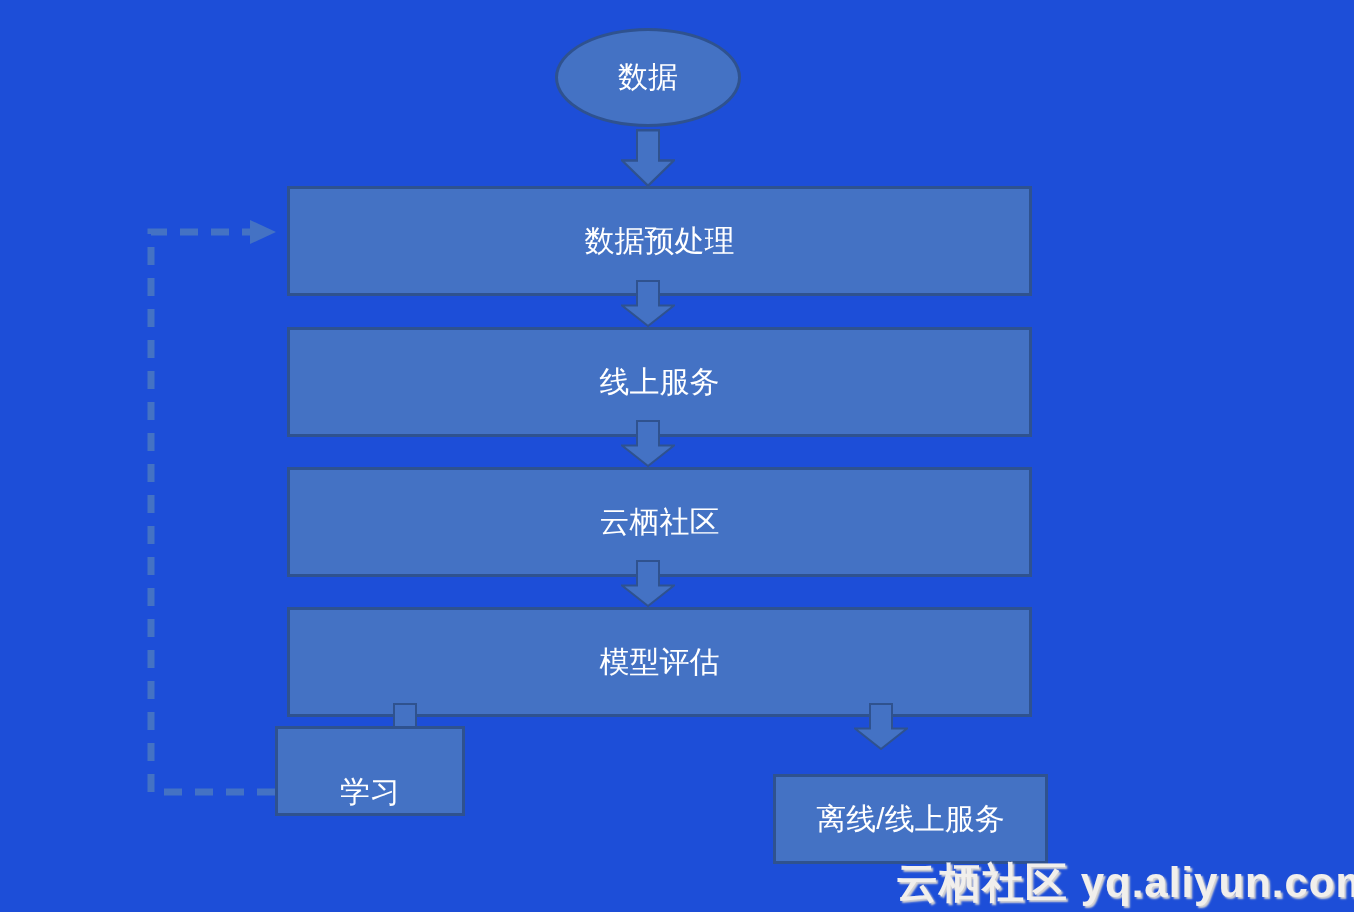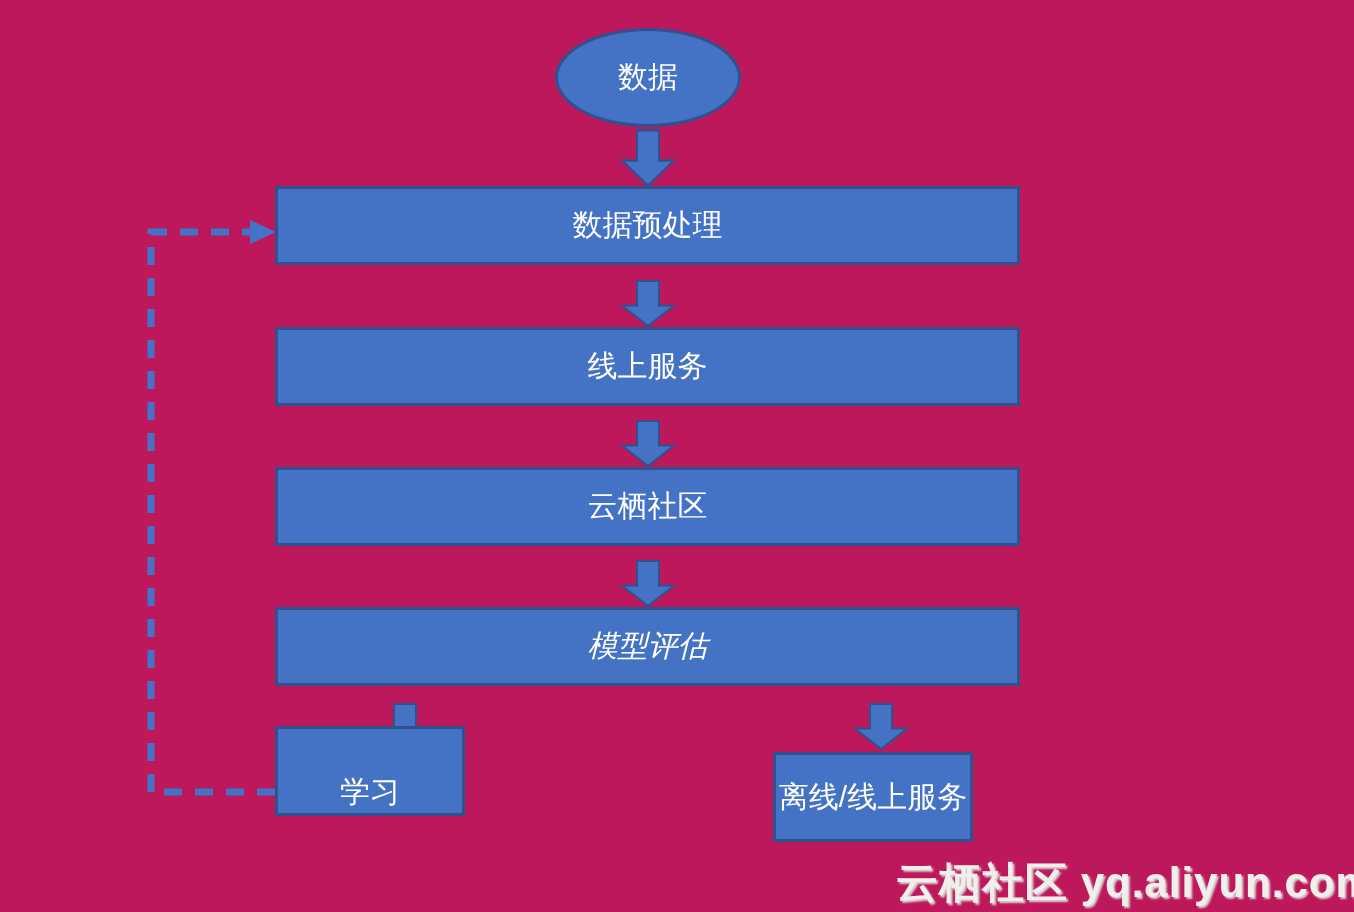--- a/index.html
+++ b/index.html
@@ -1,46 +1,46 @@
 <!DOCTYPE html>
 <html><head>
 <meta charset="utf-8">
 <style>
   html, body { margin: 0; padding: 0; background: #ffffff; }
   .canvas {
     position: relative;
     width: 1354px;
     height: 912px;
-    background: #be185d;
+    background: #1d4ed8;
     overflow: hidden;
     font-family: "Liberation Sans", "DejaVu Sans", sans-serif;
   }
   .node {
     position: absolute;
     background: #4472C4;
     border: 3px solid #2F528F;
     color: #ffffff;
     display: flex;
     align-items: center;
     justify-content: center;
     font-size: 30px;
     box-sizing: border-box;
     text-align: center;
   }
   .ellipse {
     left: 555px; top: 28px; width: 186px; height: 99px;
     border-radius: 50%;
   }
-  .step { left: 275px; width: 745px; height: 79px; }
+  .step { left: 287px; width: 745px; height: 110px; }
   .step-0 { top: 186px; }
   .step-1 { top: 327px; }
   .step-2 { top: 467px; }
-  .step-3 { top: 607px; font-style: italic; }
+  .step-3 { top: 607px; }
   .out-left  { left: 275px; top: 726px; width: 190px; height: 90px; align-items: flex-end; }
-  .out-right { left: 773px; top: 752px; width: 200px; height: 90px; }
+  .out-right { left: 773px; top: 774px; width: 275px; height: 90px; }
 
   .down-arrow { position: absolute; width: 54px; display: block; }
   .arrow-a1 { left: 621px; top: 129px; height: 58px; }
   .arrow-a2 { left: 621px; top: 280px; height: 47px; }
   .arrow-a3 { left: 621px; top: 420px; height: 47px; }
   .arrow-a4 { left: 621px; top: 560px; height: 47px; }
   .arrow-a5 { left: 378px; top: 703px; height: 47px; }
   .arrow-a6 { left: 854px; top: 703px; height: 47px; }
 
   .feedback-svg {

